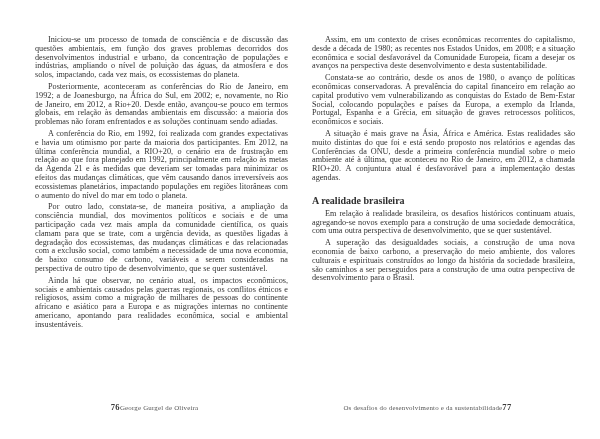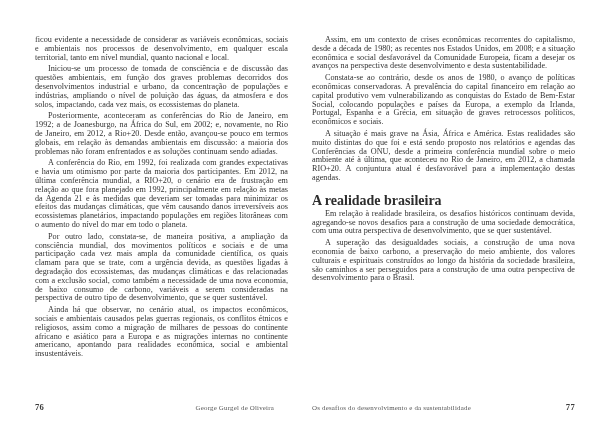--- a/index.html
+++ b/index.html
@@ -32,36 +32,36 @@
     line-height: 8.8px;
     text-align: justify;
     text-indent: 13px;
     margin: 0 0 3px 0;
     color: #333333;
     word-spacing: 0.2px;
   }
   .para.no-indent { text-indent: 0; }
 
   .section-heading {
-    font-size: 14px;
+    font-size: 10px;
     line-height: 9px;
     font-weight: bold;
     margin: 13px 0 5px 0;
     color: #2d2d2d;
   }
 
   .page-footer {
     position: absolute;
     top: 402px;
     display: flex;
-    justify-content: space-between;
+    justify-content: center;
     align-items: baseline;
   }
   .page-footer.left  { left: 35px;  width: 253px; }
-  .page-footer.right { left: 312px; width: 263px; }
+  .page-footer.right { left: 296px; width: 263px; }
 
   .folio {
     font-size: 8.6px;
     font-weight: bold;
     color: #3a3a3a;
     letter-spacing: 0.3px;
   }
   .running-title {
     font-size: 6.9px;
     color: #565656;
@@ -69,40 +69,39 @@
   }
   .page-footer.left .running-title { padding-right: 14px; }
 </style>
 </head>
 <body>
 
 <div class="spread">
 
   <section>
     <div class="page-body left">
-      <p class="para no-indent">ficou evidente a necessidade de considerar as variáveis econômicas, sociais e ambientais nos processos de desenvolvimento, em qualquer escala territorial, tanto em nível mundial, quanto nacional e local.</p>
       <p class="para">Iniciou-se um processo de tomada de consciência e de discussão das questões ambientais, em função dos graves problemas decorridos dos desenvolvimentos industrial e urbano, da concentração de populações e indústrias, ampliando o nível de poluição das águas, da atmosfera e dos solos, impactando, cada vez mais, os ecossistemas do planeta.</p>
       <p class="para">Posteriormente, aconteceram as conferências do Rio de Janeiro, em 1992; a de Joanesburgo, na África do Sul, em 2002; e, novamente, no Rio de Janeiro, em 2012, a Rio+20. Desde então, avançou-se pouco em termos globais, em relação às demandas ambientais em discussão: a maioria dos problemas não foram enfrentados e as soluções continuam sendo adiadas.</p>
       <p class="para">A conferência do Rio, em 1992, foi realizada com grandes expectativas e havia um otimismo por parte da maioria dos participantes. Em 2012, na última conferência mundial, a RIO+20, o cenário era de frustração em relação ao que fora planejado em 1992, principalmente em relação às metas da Agenda 21 e às medidas que deveriam ser tomadas para minimizar os efeitos das mudanças climáticas, que vêm causando danos irreversíveis aos ecossistemas planetários, impactando populações em regiões litorâneas com o aumento do nível do mar em todo o planeta.</p>
       <p class="para">Por outro lado, constata-se, de maneira positiva, a ampliação da consciência mundial, dos movimentos políticos e sociais e de uma participação cada vez mais ampla da comunidade científica, os quais clamam para que se trate, com a urgência devida, as questões ligadas à degradação dos ecossistemas, das mudanças climáticas e das relacionadas com a exclusão social, como também a necessidade de uma nova economia, de baixo consumo de carbono, variáveis a serem consideradas na perspectiva de outro tipo de desenvolvimento, que se quer sustentável.</p>
       <p class="para">Ainda há que observar, no cenário atual, os impactos econômicos, sociais e ambientais causados pelas guerras regionais, os conflitos étnicos e religiosos, assim como a migração de milhares de pessoas do continente africano e asiático para a Europa e as migrações internas no continente americano, apontando para realidades econômica, social e ambiental insustentáveis.</p>
     </div>
     <footer class="page-footer left">
       <span class="folio">76</span>
       <span class="running-title">George Gurgel de Oliveira</span>
     </footer>
   </section>
 
   <section>
     <div class="page-body right">
       <p class="para">Assim, em um contexto de crises econômicas recorrentes do capitalismo, desde a década de 1980; as recentes nos Estados Unidos, em 2008; e a situação econômica e social desfavorável da Comunidade Europeia, ficam a desejar os avanços na perspectiva deste desenvolvimento e desta sustentabilidade.</p>
       <p class="para">Constata-se ao contrário, desde os anos de 1980, o avanço de políticas econômicas conservadoras. A prevalência do capital financeiro em relação ao capital produtivo vem vulnerabilizando as conquistas do Estado de Bem-Estar Social, colocando populações e países da Europa, a exemplo da Irlanda, Portugal, Espanha e a Grécia, em situação de graves retrocessos políticos, econômicos e sociais.</p>
       <p class="para">A situação é mais grave na Ásia, África e América. Estas realidades são muito distintas do que foi e está sendo proposto nos relatórios e agendas das Conferências da ONU, desde a primeira conferência mundial sobre o meio ambiente até à última, que aconteceu no Rio de Janeiro, em 2012, a chamada RIO+20. A conjuntura atual é desfavorável para a implementação destas agendas.</p>
       <h2 class="section-heading">A realidade brasileira</h2>
-      <p class="para">Em relação à realidade brasileira, os desafios históricos continuam devida, agregando-se novos desafios para a construção de uma sociedade democrática, com uma outra perspectiva de desenvolvimento, que se quer sustentável.</p>
+      <p class="para">Em relação à realidade brasileira, os desafios históricos continuam atuais, agregando-se novos exemplo para a construção de uma sociedade democrática, com uma outra perspectiva de desenvolvimento, que se quer sustentável.</p>
       <p class="para">A superação das desigualdades sociais, a construção de uma nova economia de baixo carbono, a preservação do meio ambiente, dos valores culturais e espirituais construídos ao longo da história da sociedade brasileira, são caminhos a ser perseguidos para a construção de uma outra perspectiva de desenvolvimento para o Brasil.</p>
     </div>
     <footer class="page-footer right">
       <span class="running-title">Os desafios do desenvolvimento e da sustentabilidade</span>
       <span class="folio">77</span>
     </footer>
   </section>
 
 </div>
 

